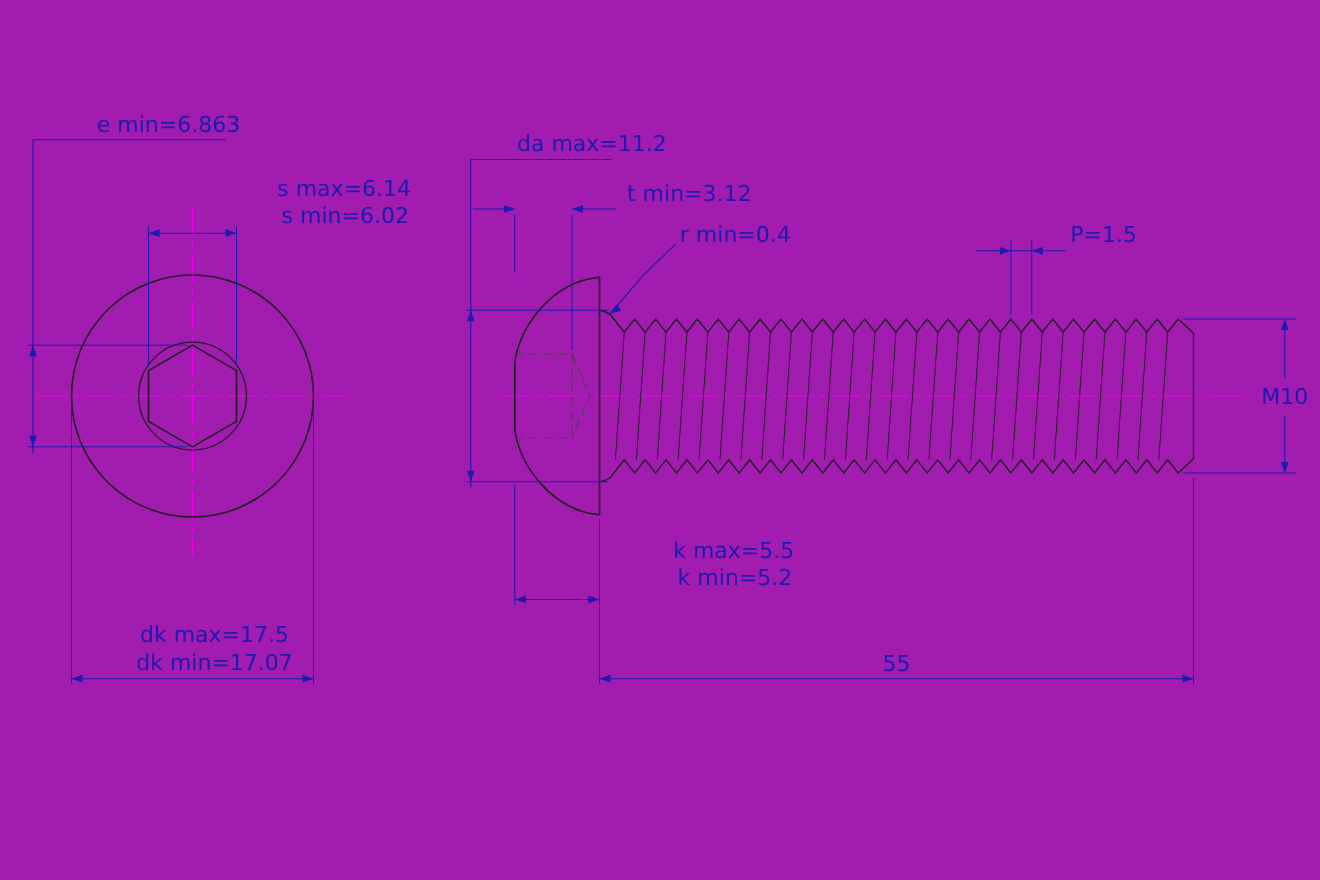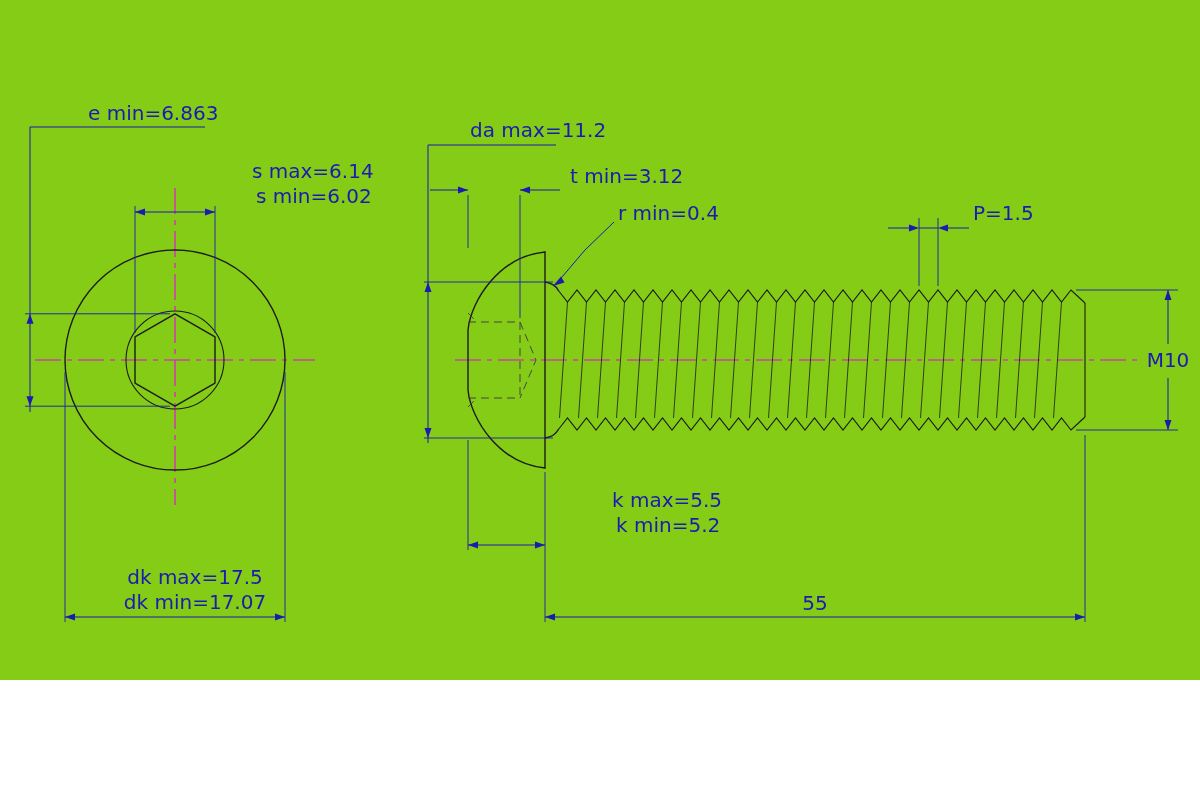--- a/index.html
+++ b/index.html
@@ -1,16 +1,16 @@
 <!DOCTYPE html>
 <html><head>
 <meta charset="utf-8">
 <style>
   html, body { margin: 0; padding: 0; background: #ffffff; }
-  .stage { width: 1200px; height: 680px; background: #84cc16; position: relative; overflow: hidden; }
+  .stage { width: 1200px; height: 800px; background: #a21caf; position: relative; overflow: hidden; }
   svg { display: block; }
 
   .outline      { fill: none; stroke: #1c1c1c; stroke-width: 1.4; stroke-linejoin: round; stroke-linecap: round; }
   .outline-thin { fill: none; stroke: #1c1c1c; stroke-width: 1.1; }
   .flanks       { fill: none; stroke: #1c1c1c; stroke-width: 0.8; }
   .hidden-line  { fill: none; stroke: #454545; stroke-width: 1; stroke-dasharray: 8 5; }
   .centerline   { fill: none; stroke: #f000f0; stroke-width: 1.1; stroke-dasharray: 26 6 5 6; }
   .dim          { fill: none; stroke: #1b1bb0; stroke-width: 1; }
   .dim-ext      { fill: none; stroke: #1b1bb0; stroke-width: 0.9; }
   .arrow        { fill: #1b1bb0; stroke: none; }

